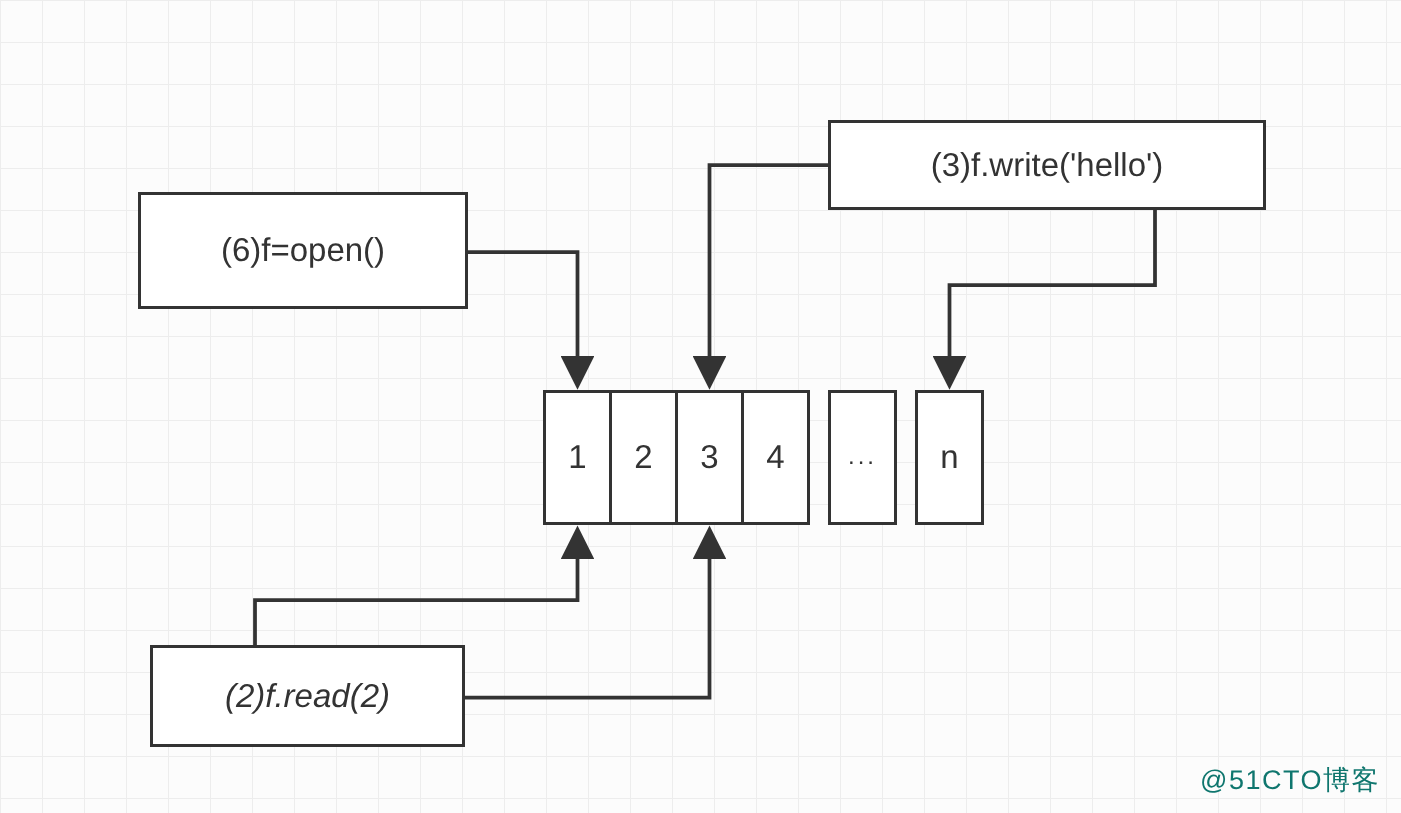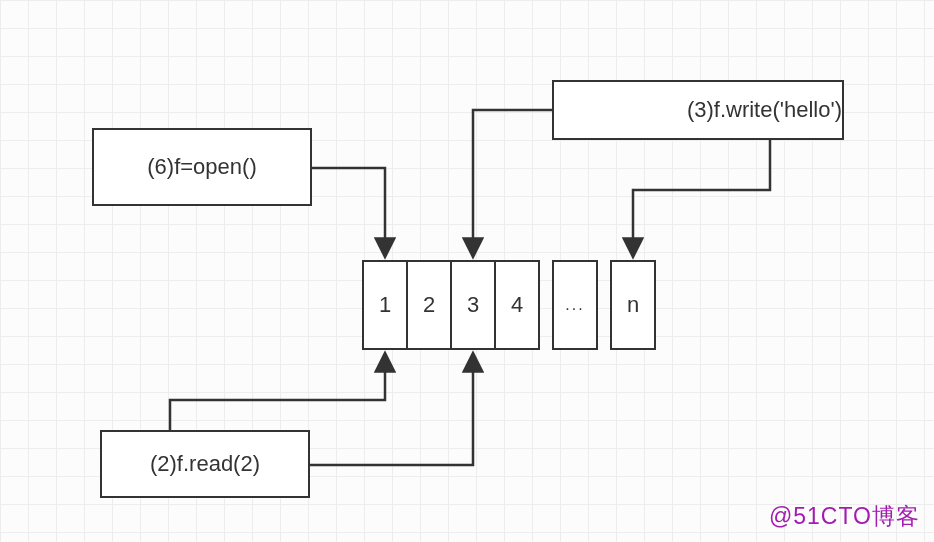--- a/index.html
+++ b/index.html
@@ -35,36 +35,36 @@
     display: flex;
     align-items: center;
     justify-content: center;
     font-size: 22px;
     color: #333;
   }
   .ellipsis { font-size: 16px; letter-spacing: 2px; }
   svg.lines { position:absolute; left:0; top:0; width:934px; height:542px; pointer-events:none; }
   .watermark {
     position:absolute; right:14px; bottom:10px;
-    font-size:23px; color:#a21caf; font-family: Arial, sans-serif;
+    font-size:18px; color:#0f766e; font-family: Arial, sans-serif;
     letter-spacing:1px;
   }
 </style>
 </head>
 <body>
 
 <div class="box" style="left:92px; top:128px; width:220px; height:78px;">
   <span>(6)f=open()</span>
 </div>
 
-<div class="box" style="left:552px; top:80px; width:292px; height:60px;justify-content:flex-end;">
+<div class="box" style="left:552px; top:80px; width:292px; height:60px;">
   <span>(3)f.write('hello')</span>
 </div>
 
-<div class="box" style="left:100px; top:430px; width:210px; height:68px;">
+<div class="box" style="left:100px; top:430px; width:210px; height:68px;font-style:italic;">
   <span>(2)f.read(2)</span>
 </div>
 
 <div class="cell" style="left:362px; top:260px; width:46px; height:90px;">
   <span>1</span>
 </div>
 <div class="cell" style="left:406px; top:260px; width:46px; height:90px;">
   <span>2</span>
 </div>
 <div class="cell" style="left:450px; top:260px; width:46px; height:90px;">

